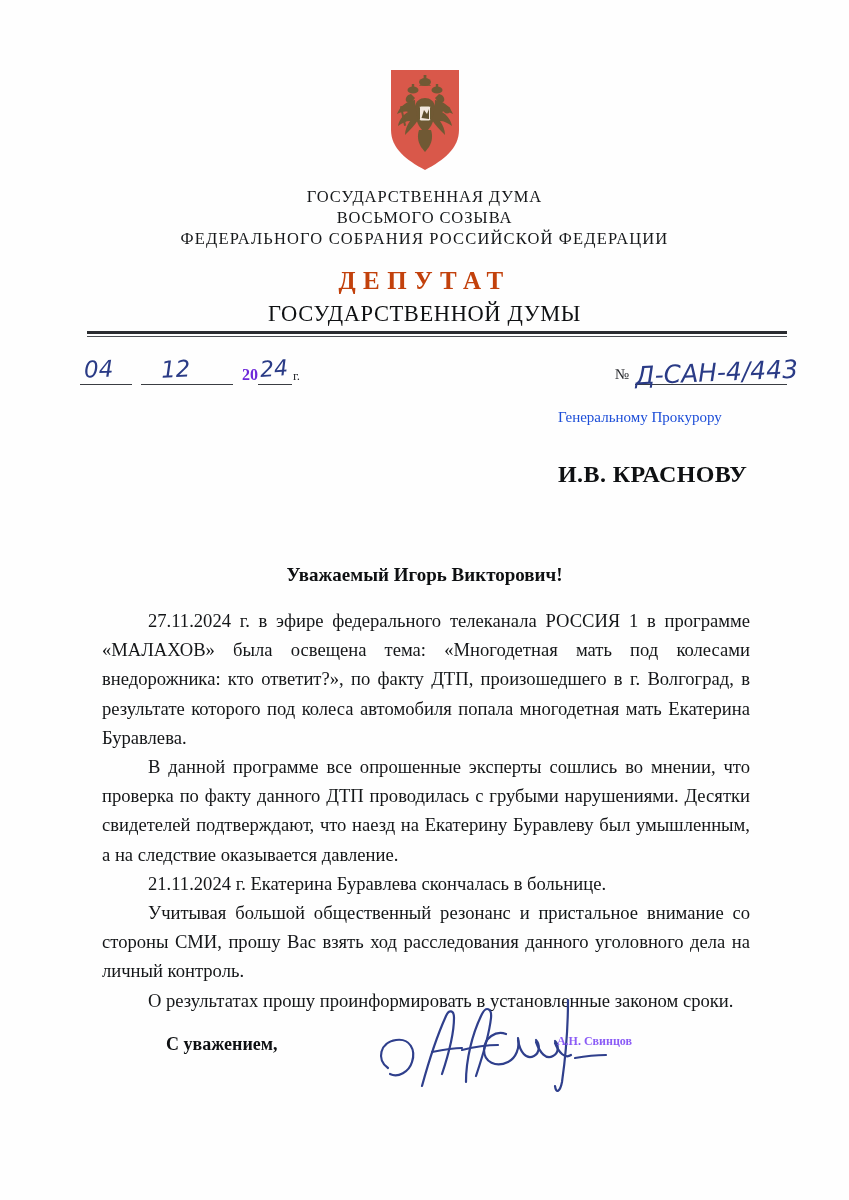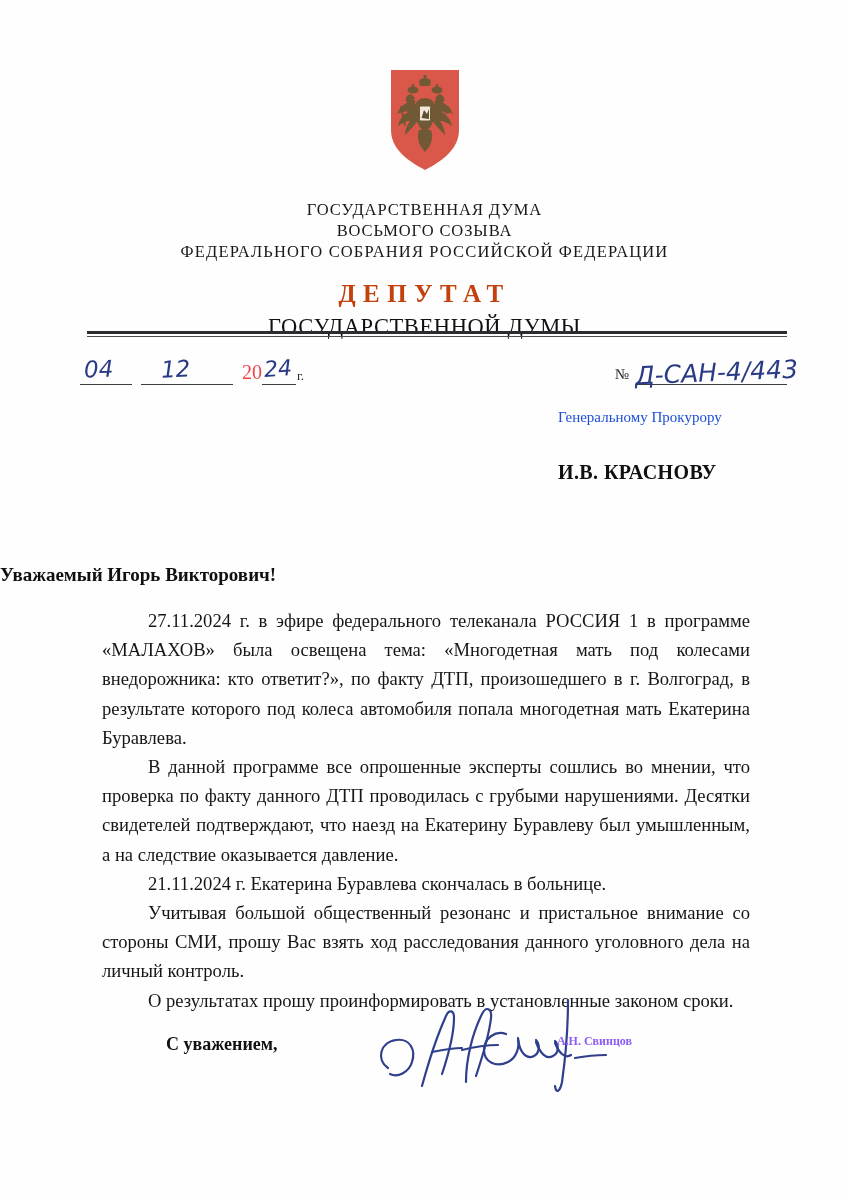--- a/index.html
+++ b/index.html
@@ -37,21 +37,20 @@
   }
   .emblem svg { display: block; width: 100%; height: 100%; }
 
   
   .letterhead {
     position: absolute;
     top: 186px;
     left: 0;
     width: 100%;
     text-align: center;
-    margin-top: 13px;
   }
   .lh-line {
     font-family: "Liberation Serif", "DejaVu Serif", serif;
     font-size: 16.5px;
     letter-spacing: 0.9px;
     line-height: 21px;
     color: #16181a;
     white-space: nowrap;
   }
   .lh-line.l2 { letter-spacing: 1.15px; }
@@ -135,24 +134,25 @@
   }
   .hw-yr {
     position: absolute;
     left: 2px;
     bottom: 3px;
     font-size: 22px;
     transform: rotate(-4deg);
   }
   .yr-prefix {
     margin-left: 9px;
-    font-size: 20px;
-    color: #ef4444;
+    font-size: 16px;
+    color: #6d28d9;
     align-self: flex-end;
     padding-bottom: 1px;
+    font-weight: bold;
   }
   .yr-suffix {
     font-size: 13px;
     color: #26282c;
     align-self: flex-end;
     padding-bottom: 1px;
     margin-left: 1px;
   }
 
   .num-field {
@@ -192,32 +192,33 @@
     left: 558px;
     width: 280px;
   }
   .addr-line {
     font-size: 15px;
     line-height: 25px;
     color: #1d4ed8;
   }
   .addr-name {
     margin-top: 31px;
-    font-size: 20px;
+    font-size: 24px;
     font-weight: bold;
     letter-spacing: 0.4px;
     color: #0e1012;
   }
 
   
   .salutation {
     position: absolute;
     top: 564px;
     left: 0;
     width: 100%;
+    text-align: center;
     font-size: 19px;
     font-weight: bold;
     color: #0e1012;
   }
 
   
   .body {
     position: absolute;
     top: 606px;
     left: 102px;

